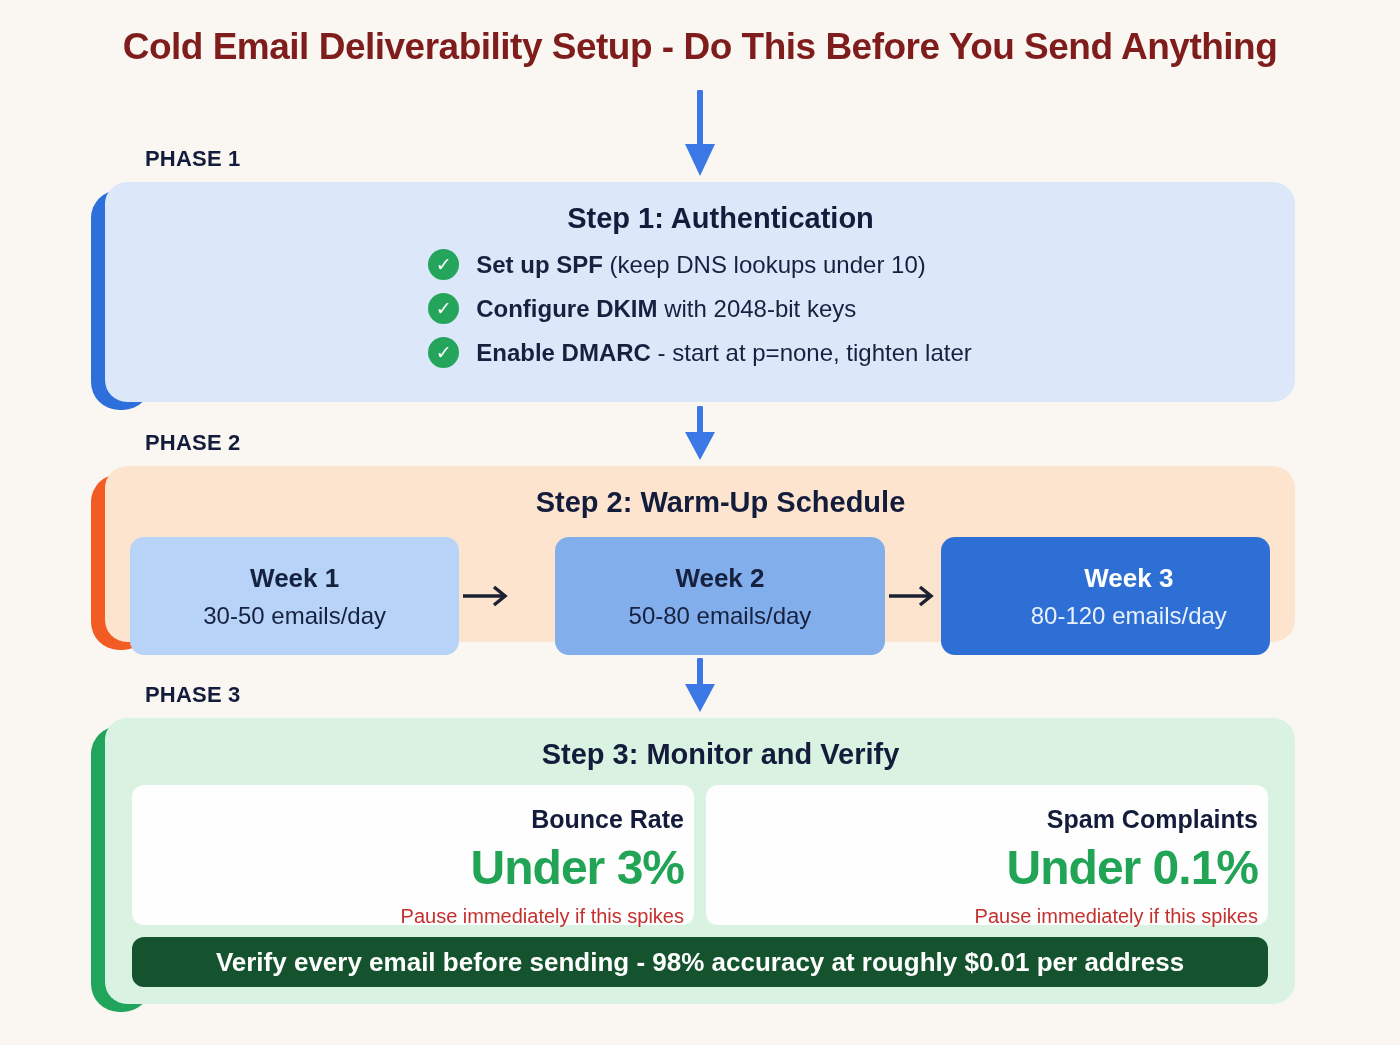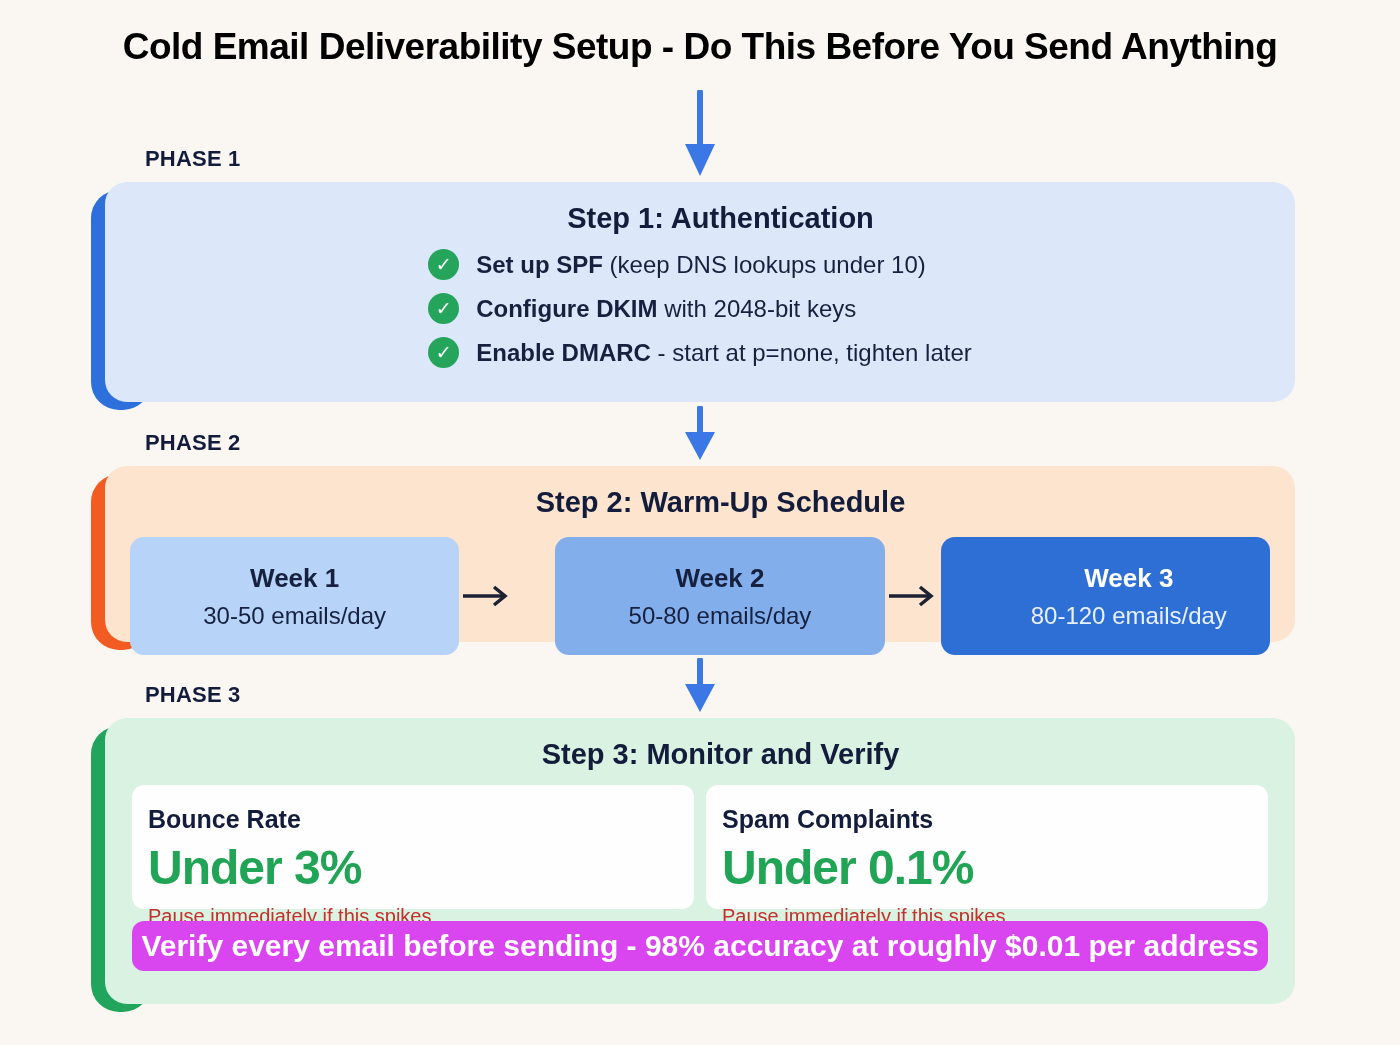--- a/index.html
+++ b/index.html
@@ -9,21 +9,21 @@
     font-family: "Liberation Sans", "DejaVu Sans", sans-serif;
     color: #16213f;
     overflow: hidden;
   }
   .page { width: 1400px; height: 1045px; position: relative; }
 
   
   .title-block { padding-top: 26px; text-align: center; }
   .main-title {
     font-size: 37px; font-weight: 700; letter-spacing: -0.5px;
-    color: #000000;
+    color: #7f1d1d;
   }
 
   
   .flow-gap { position: relative; width: 1190px; margin: 2px auto; }
   .flow-gap.g1 { height: 110px; }
   .flow-gap.g2 { height: 60px; }
   .flow-gap.g3 { height: 72px; }
   .flow-gap .down-arrow {
     position: absolute; left: 50%; transform: translateX(-50%);
     bottom: 2px;
@@ -97,31 +97,31 @@
   .week-card.w3 { background: #2e6fd6; color: #ffffff; padding-left: 47px; }
   .week-title { font-size: 26px; font-weight: 700; }
   .week-volume { font-size: 24px; font-weight: 400; }
   .w3 .week-volume { color: #e9f1fc; }
   .week-arrow { flex: 0 0 auto; display: flex; align-items: center; }
 
   
   .metrics-row { margin-top: 14px; padding: 0 27px; display: flex; gap: 12px; }
   .metric-card {
     flex: 1; background: #fdfefd; border-radius: 12px;
-    text-align: left; padding: 20px 10px 18px 16px; height: 124px;
+    text-align: right; padding: 20px 10px 18px 16px; height: 140px;
   }
   .metric-title { font-size: 25px; font-weight: 700; color: #131c3b; }
   .metric-value { font-size: 48px; font-weight: 700; color: #21a455; margin-top: 6px; letter-spacing: -1px; }
   .metric-caution { font-size: 20px; color: #c4302d; margin-top: 10px; }
 
   .verify-banner {
     margin: 12px 27px 0 27px; height: 50px;
-    background: #d946ef; border-radius: 12px;
+    background: #14532d; border-radius: 12px;
     display: flex; align-items: center; justify-content: center;
-    color: #ffffff; font-size: 30px; font-weight: 700;
+    color: #ffffff; font-size: 26px; font-weight: 700;
   }
 </style>
 </head>
 <body>
 
 <div class="page">
 
   <div class="title-block">
     <h1 class="main-title">Cold Email Deliverability Setup - Do This Before You Send Anything</h1>
   </div>

